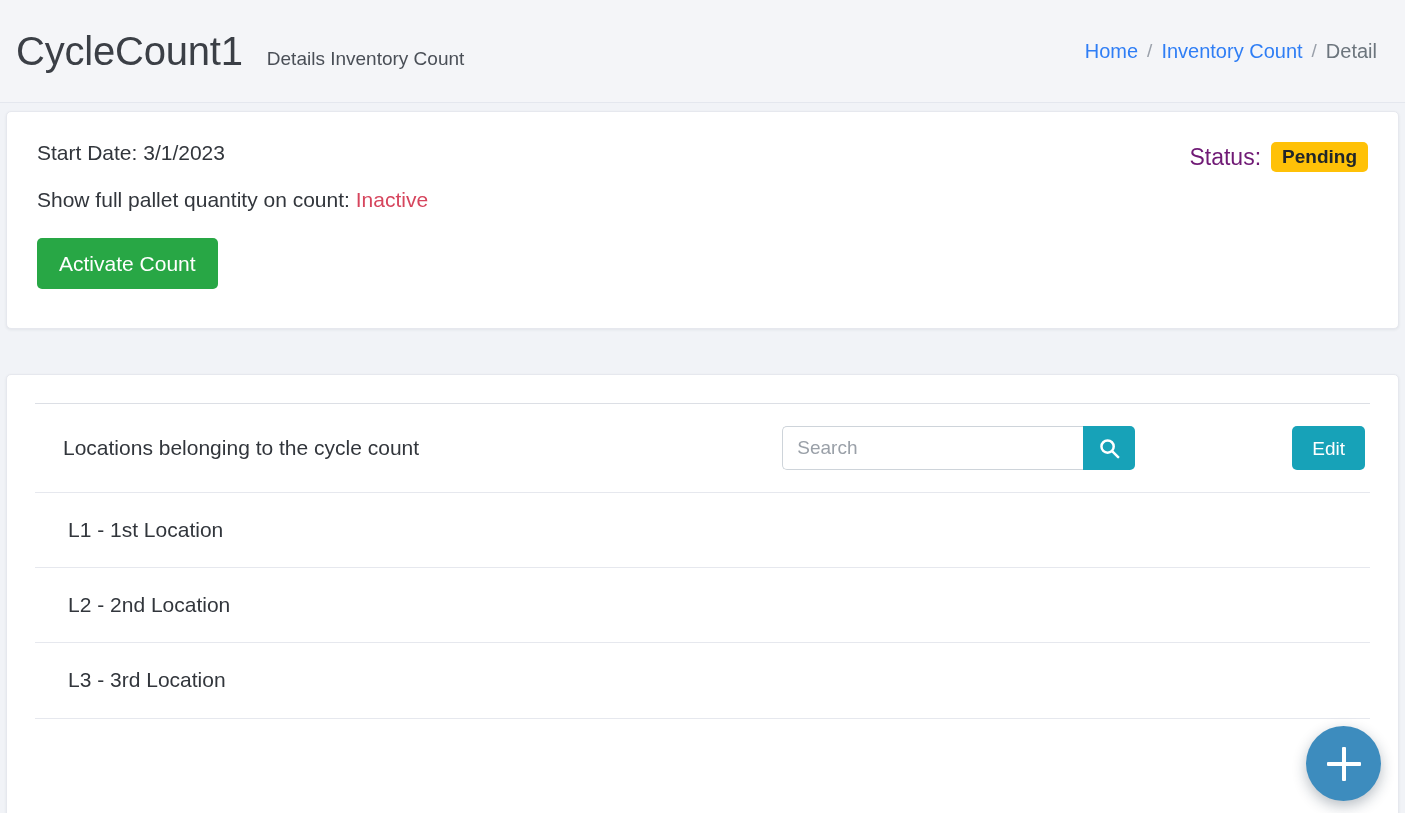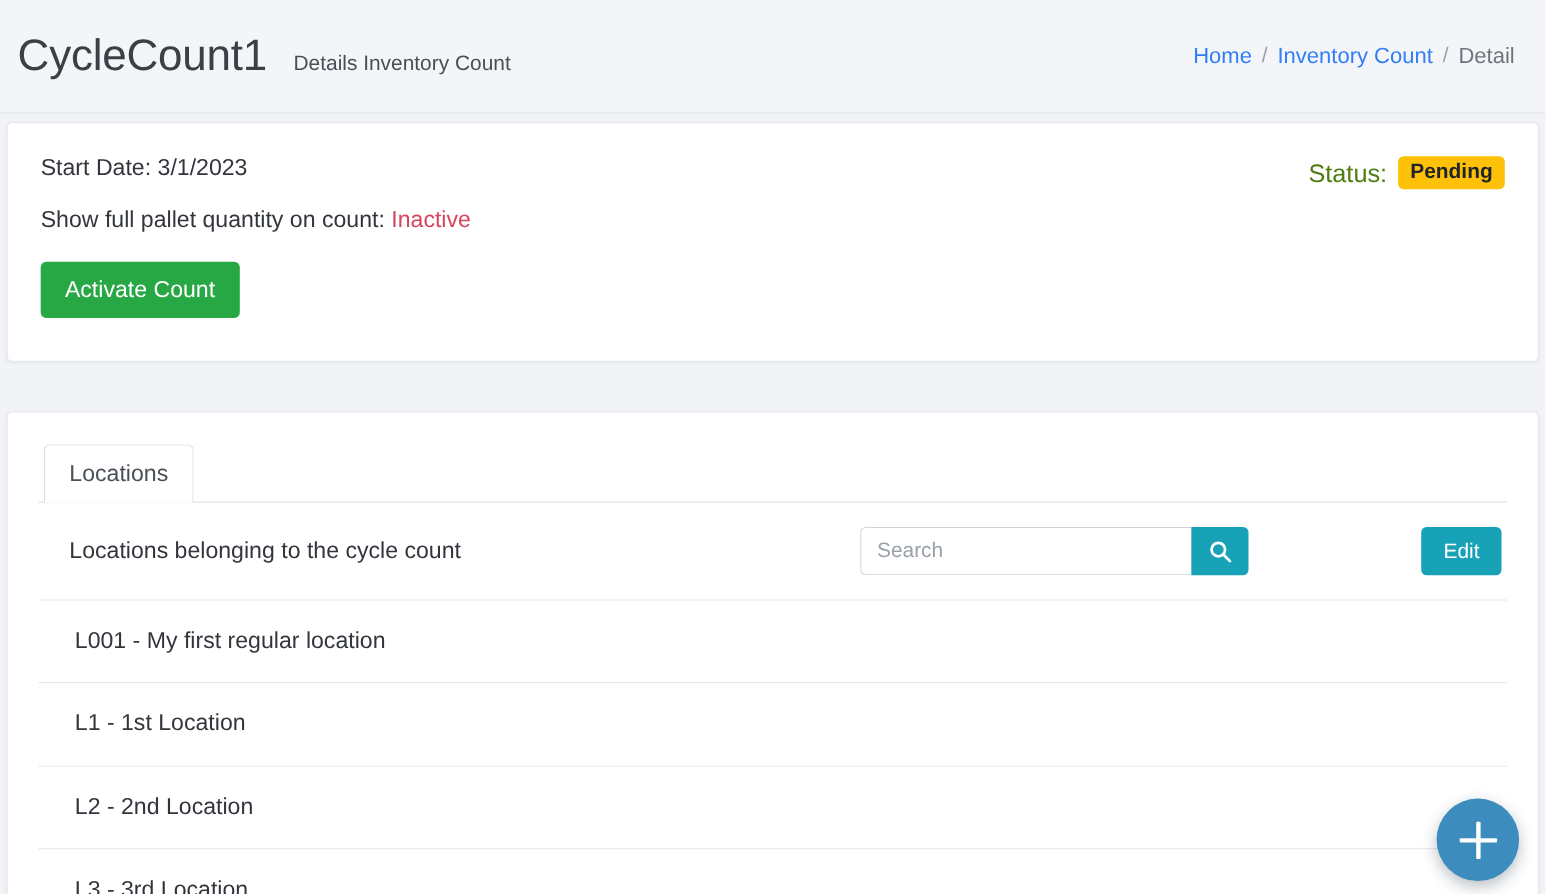--- a/index.html
+++ b/index.html
@@ -108,21 +108,21 @@
 
   .status-wrap {
     display: flex;
     align-items: center;
     gap: 10px;
     padding-top: 4px;
   }
 
   .status-label {
     font-size: 23px;
-    color: #4d7c0f;
+    color: #701a75;
   }
 
   .status-badge {
     background: #ffc107;
     color: #212529;
     font-size: 19px;
     font-weight: bold;
     padding: 5px 11px 6px 11px;
     border-radius: 5px;
     line-height: 1;
@@ -331,21 +331,20 @@
       <div class="status-wrap">
         <span class="status-label">Status:</span>
         <span class="status-badge">Pending</span>
       </div>
     </div>
   </div>
 
   <div class="card tabs-card">
 
     <div class="tab-strip">
-      <button class="tab active">Locations</button>
     </div>
 
     <div class="list-header">
       <span class="list-caption">Locations belonging to the cycle count</span>
       <div class="list-header-right">
         <div class="search-group">
           <input class="search-input" type="text" placeholder="Search" style="">
           <button class="search-btn">
             <span>
               <svg width="23" height="23" viewBox="0 0 24 24" fill="none" stroke="#ffffff" stroke-width="2.6" stroke-linecap="round">
@@ -353,21 +352,20 @@
                 <line x1="15" y1="15" x2="21" y2="21"></line>
               </svg>
             </span>
           </button>
         </div>
         <button class="btn btn-edit">Edit</button>
       </div>
     </div>
 
     <ul class="loc-list">
-      <li class="loc-row">L001 - My first regular location</li>
       <li class="loc-row">L1 - 1st Location</li>
       <li class="loc-row">L2 - 2nd Location</li>
       <li class="loc-row">L3 - 3rd Location</li>
     </ul>
   </div>
 
   <button class="fab">
     <span class="fab-plus"></span>
   </button>
 

